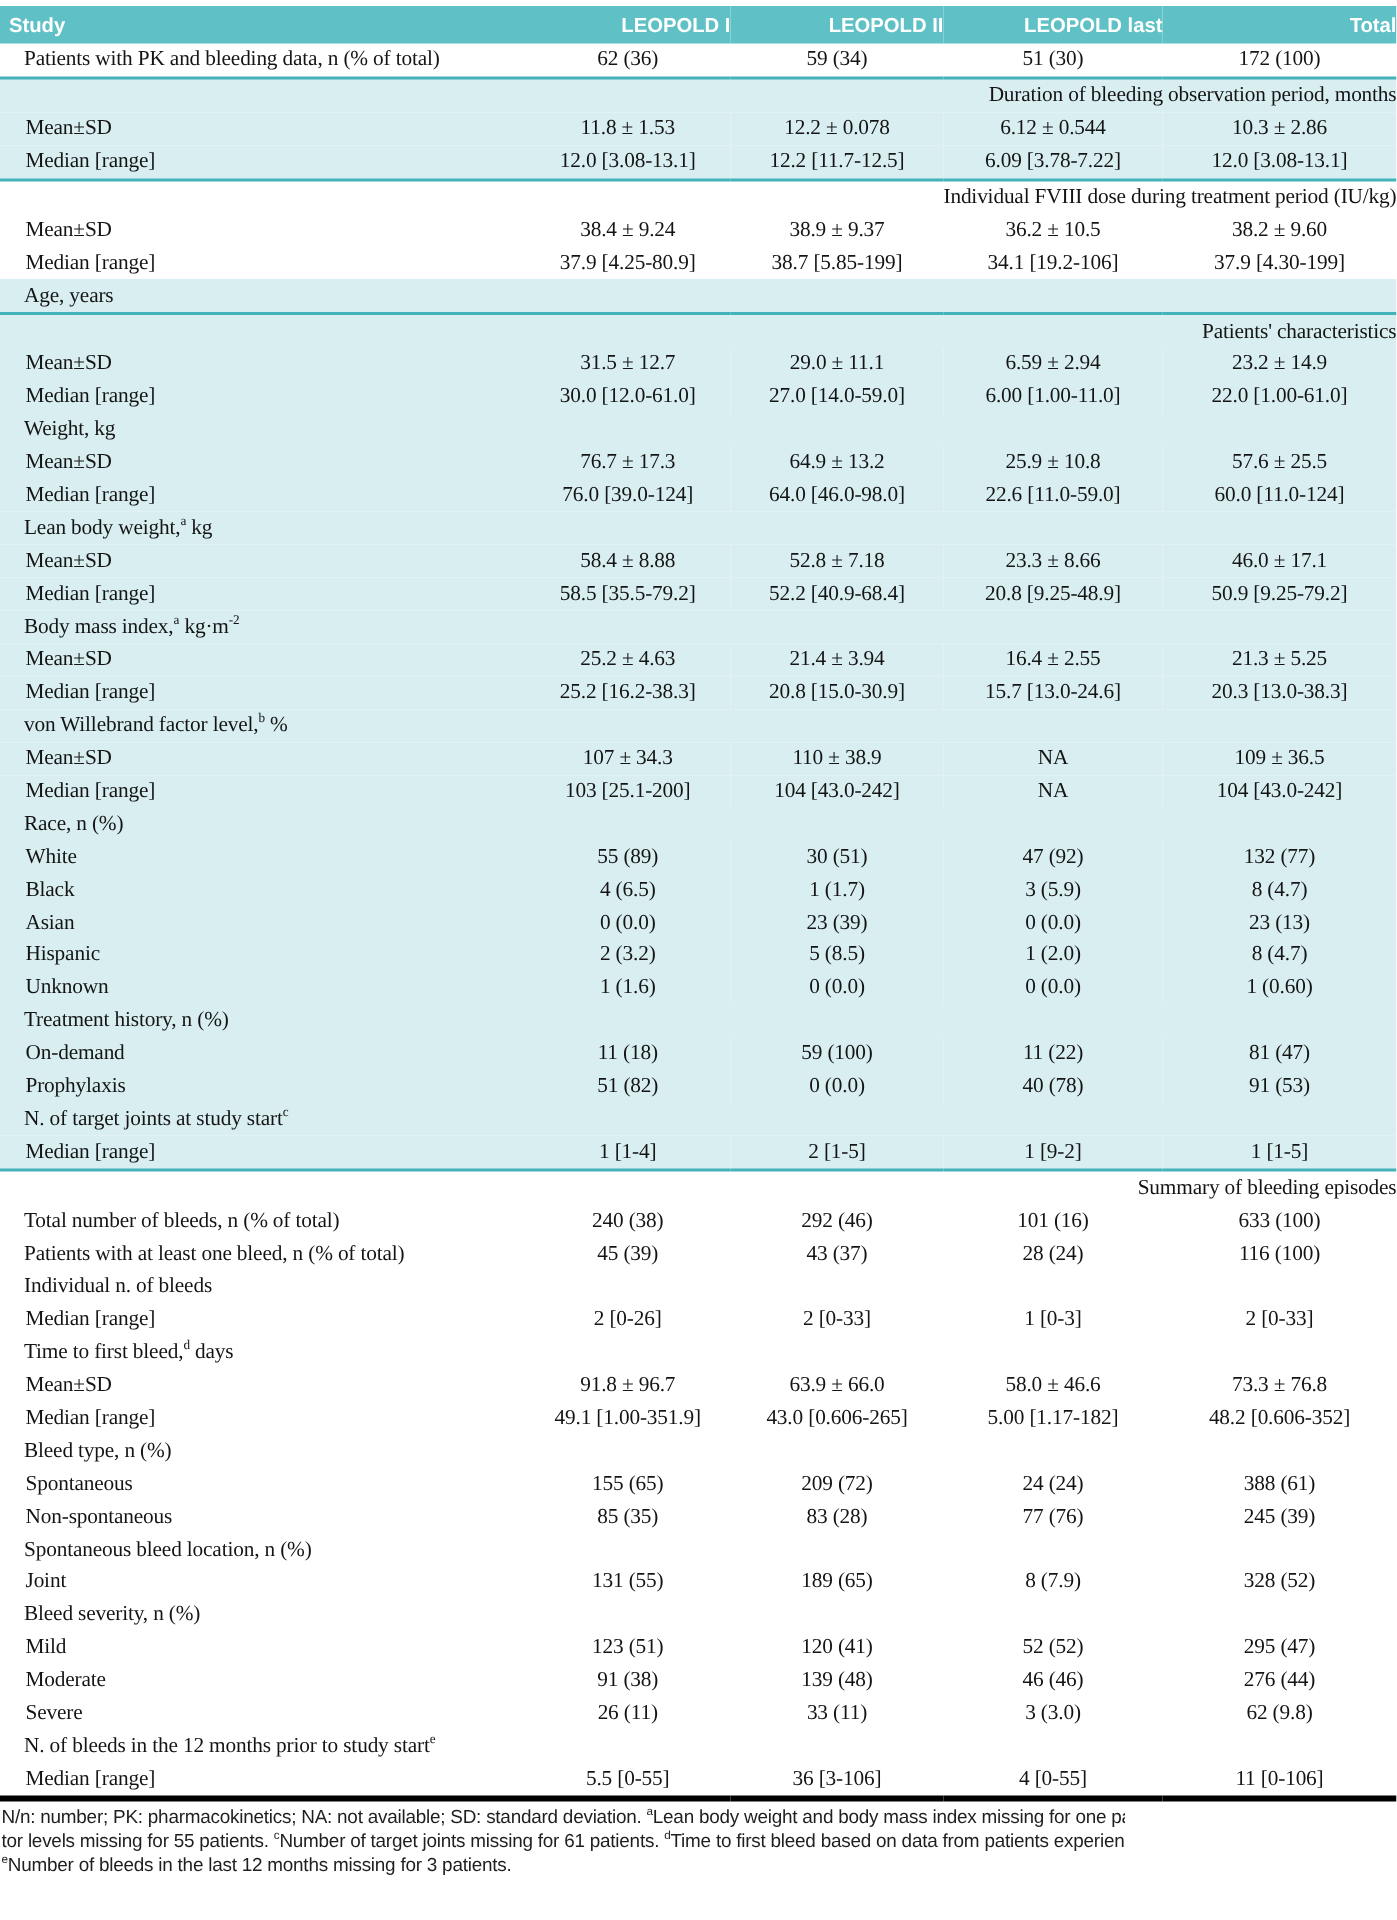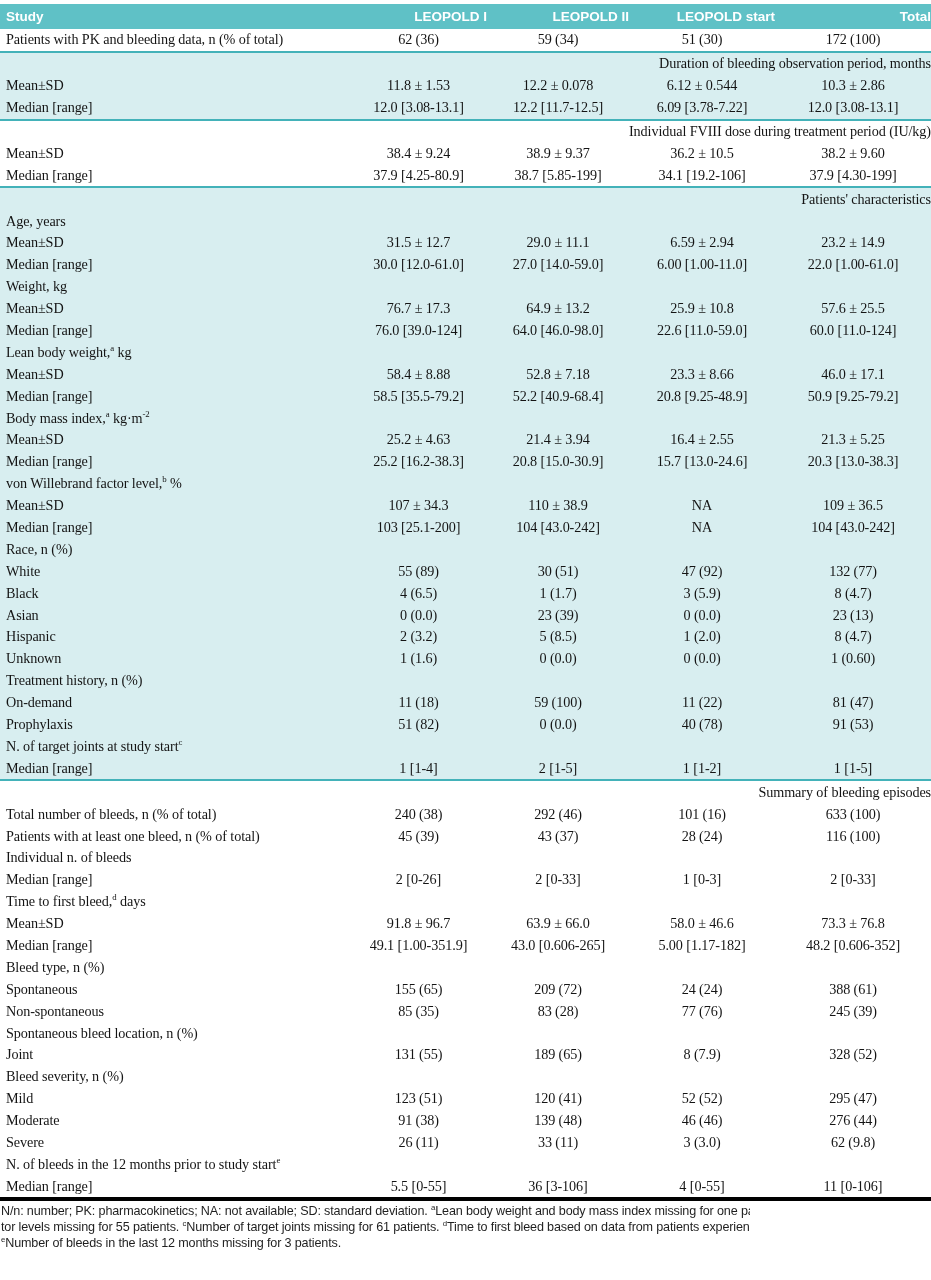--- a/index.html
+++ b/index.html
@@ -45,24 +45,24 @@
   }
   tbody td {
     height: 21.9px;
     font-size: 14.2px;
     padding: 0;
     vertical-align: middle;
     letter-spacing: -0.1px;
   }
   td.lbl {
     text-align: left;
-    padding-left: 6px;
+    padding-left: 16px;
     white-space: nowrap;
   }
-  td.lbl.ind { padding-left: 6px; }
+  td.lbl.ind { padding-left: 17px; }
   td.val { text-align: center; white-space: nowrap; }
   tr.teal td { background: #d8eef0; }
   tr.sect-top td { border-top: 2px solid #43b2b9; text-align: right; }
   sup {
     font-size: 62%;
     vertical-align: super;
     line-height: 0;
   }
   #footnotes {
     margin-top: 3px;
@@ -85,21 +85,21 @@
         <col class="c-1">
         <col class="c-2">
         <col class="c-3">
         <col class="c-4">
     </colgroup>
     <thead>
       <tr>
         <th class="stub">Study</th>
         <th>LEOPOLD I</th>
         <th>LEOPOLD II</th>
-        <th>LEOPOLD start</th>
+        <th>LEOPOLD last</th>
         <th>Total</th>
       </tr>
     </thead>
     <tbody>
         <tr class="">
           <td class="lbl">Patients with PK and bleeding data, n (% of total)</td>
           <td class="val">62 (36)</td>
           <td class="val">59 (34)</td>
           <td class="val">51 (30)</td>
           <td class="val">172 (100)</td>
@@ -131,25 +131,25 @@
           <td class="val">36.2 ± 10.5</td>
           <td class="val">38.2 ± 9.60</td>
         </tr>
         <tr class="">
           <td class="lbl ind">Median [range]</td>
           <td class="val">37.9 [4.25-80.9]</td>
           <td class="val">38.7 [5.85-199]</td>
           <td class="val">34.1 [19.2-106]</td>
           <td class="val">37.9 [4.30-199]</td>
         </tr>
+        <tr class="teal">
+          <td class="lbl" colspan="5">Age, years</td>
+        </tr>
         <tr class="teal sect-top">
           <td class="lbl" colspan="5">Patients' characteristics</td>
-        </tr>
-        <tr class="teal">
-          <td class="lbl" colspan="5">Age, years</td>
         </tr>
         <tr class="teal">
           <td class="lbl ind">Mean±SD</td>
           <td class="val">31.5 ± 12.7</td>
           <td class="val">29.0 ± 11.1</td>
           <td class="val">6.59 ± 2.94</td>
           <td class="val">23.2 ± 14.9</td>
         </tr>
         <tr class="teal">
           <td class="lbl ind">Median [range]</td>
@@ -281,21 +281,21 @@
           <td class="val">40 (78)</td>
           <td class="val">91 (53)</td>
         </tr>
         <tr class="teal">
           <td class="lbl" colspan="5">N. of target joints at study start<sup>c</sup></td>
         </tr>
         <tr class="teal">
           <td class="lbl ind">Median [range]</td>
           <td class="val">1 [1-4]</td>
           <td class="val">2 [1-5]</td>
-          <td class="val">1 [1-2]</td>
+          <td class="val">1 [9-2]</td>
           <td class="val">1 [1-5]</td>
         </tr>
         <tr class="sect-top">
           <td class="lbl" colspan="5">Summary of bleeding episodes</td>
         </tr>
         <tr class="">
           <td class="lbl">Total number of bleeds, n (% of total)</td>
           <td class="val">240 (38)</td>
           <td class="val">292 (46)</td>
           <td class="val">101 (16)</td>

